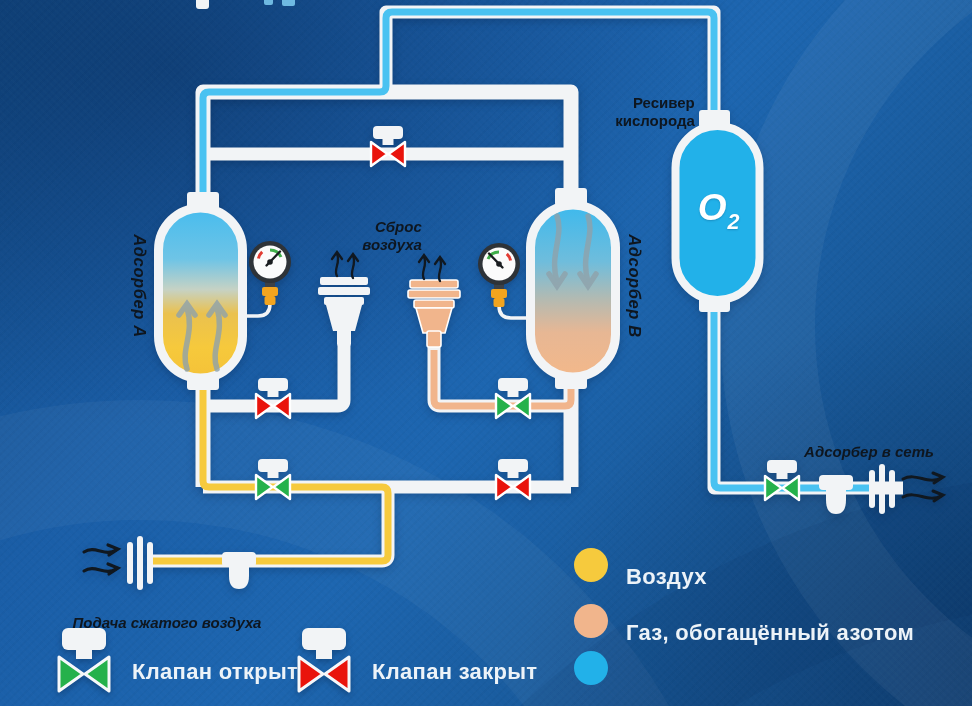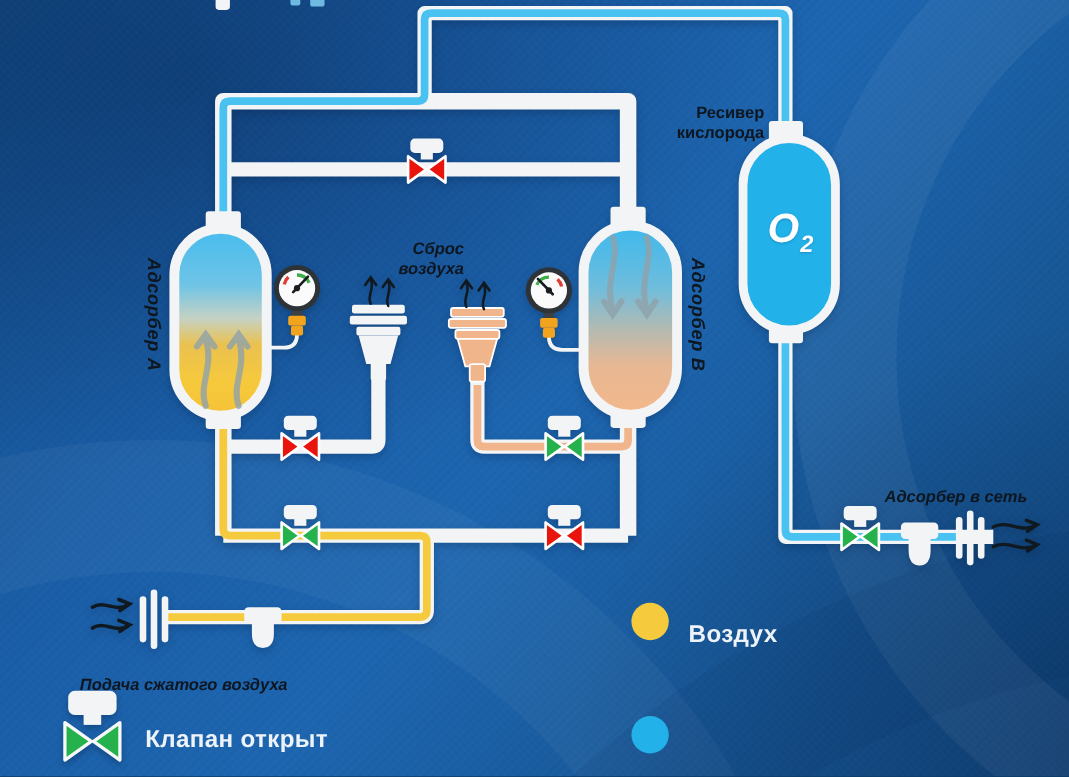--- a/index.html
+++ b/index.html
@@ -269,21 +269,33 @@
   <div class="dlabel" style="left:869px;top:452px">Адсорбер в сеть</div>
 
   <div class="legend-row" style="left:56px;top:626px">
     <svg class="valve-icon" viewBox="0 0 56 68">
       <rect x="6" y="2" width="44" height="22" rx="6" style="fill:var(--pipe)"></rect>
       <rect x="20" y="23" width="16" height="10" style="fill:var(--pipe)"></rect>
       <path d="M3,31 L3,65 L27,48 Z M53,31 L53,65 L29,48 Z" style="fill:var(--valve_open)" stroke="#f6f8fa" stroke-width="3" stroke-linejoin="round"></path>
     </svg>
     <span class="legend-text">Клапан открыт</span>
   </div>
+  <div class="legend-row" style="left:296px;top:626px">
+    <svg class="valve-icon" viewBox="0 0 56 68">
+      <rect x="6" y="2" width="44" height="22" rx="6" style="fill:var(--pipe)"></rect>
+      <rect x="20" y="23" width="16" height="10" style="fill:var(--pipe)"></rect>
+      <path d="M3,31 L3,65 L27,48 Z M53,31 L53,65 L29,48 Z" style="fill:var(--valve_closed)" stroke="#f6f8fa" stroke-width="3" stroke-linejoin="round"></path>
+    </svg>
+    <span class="legend-text">Клапан закрыт</span>
+  </div>
 
   <div class="legend-row" style="left:574px;top:540px">
     <span class="color-dot" style="background:var(--air)"></span>
     <span class="legend-text">Воздух</span>
   </div>
+  <div class="legend-row" style="left:574px;top:596px">
+    <span class="color-dot" style="background:var(--nitrogen)"></span>
+    <span class="legend-text">Газ, обогащённый азотом</span>
+  </div>
   <div class="legend-row" style="left:574px;top:651px">
     <span class="color-dot" style="background:var(--oxygen)"></span>
   </div>
 </div>
 
 </body></html>

